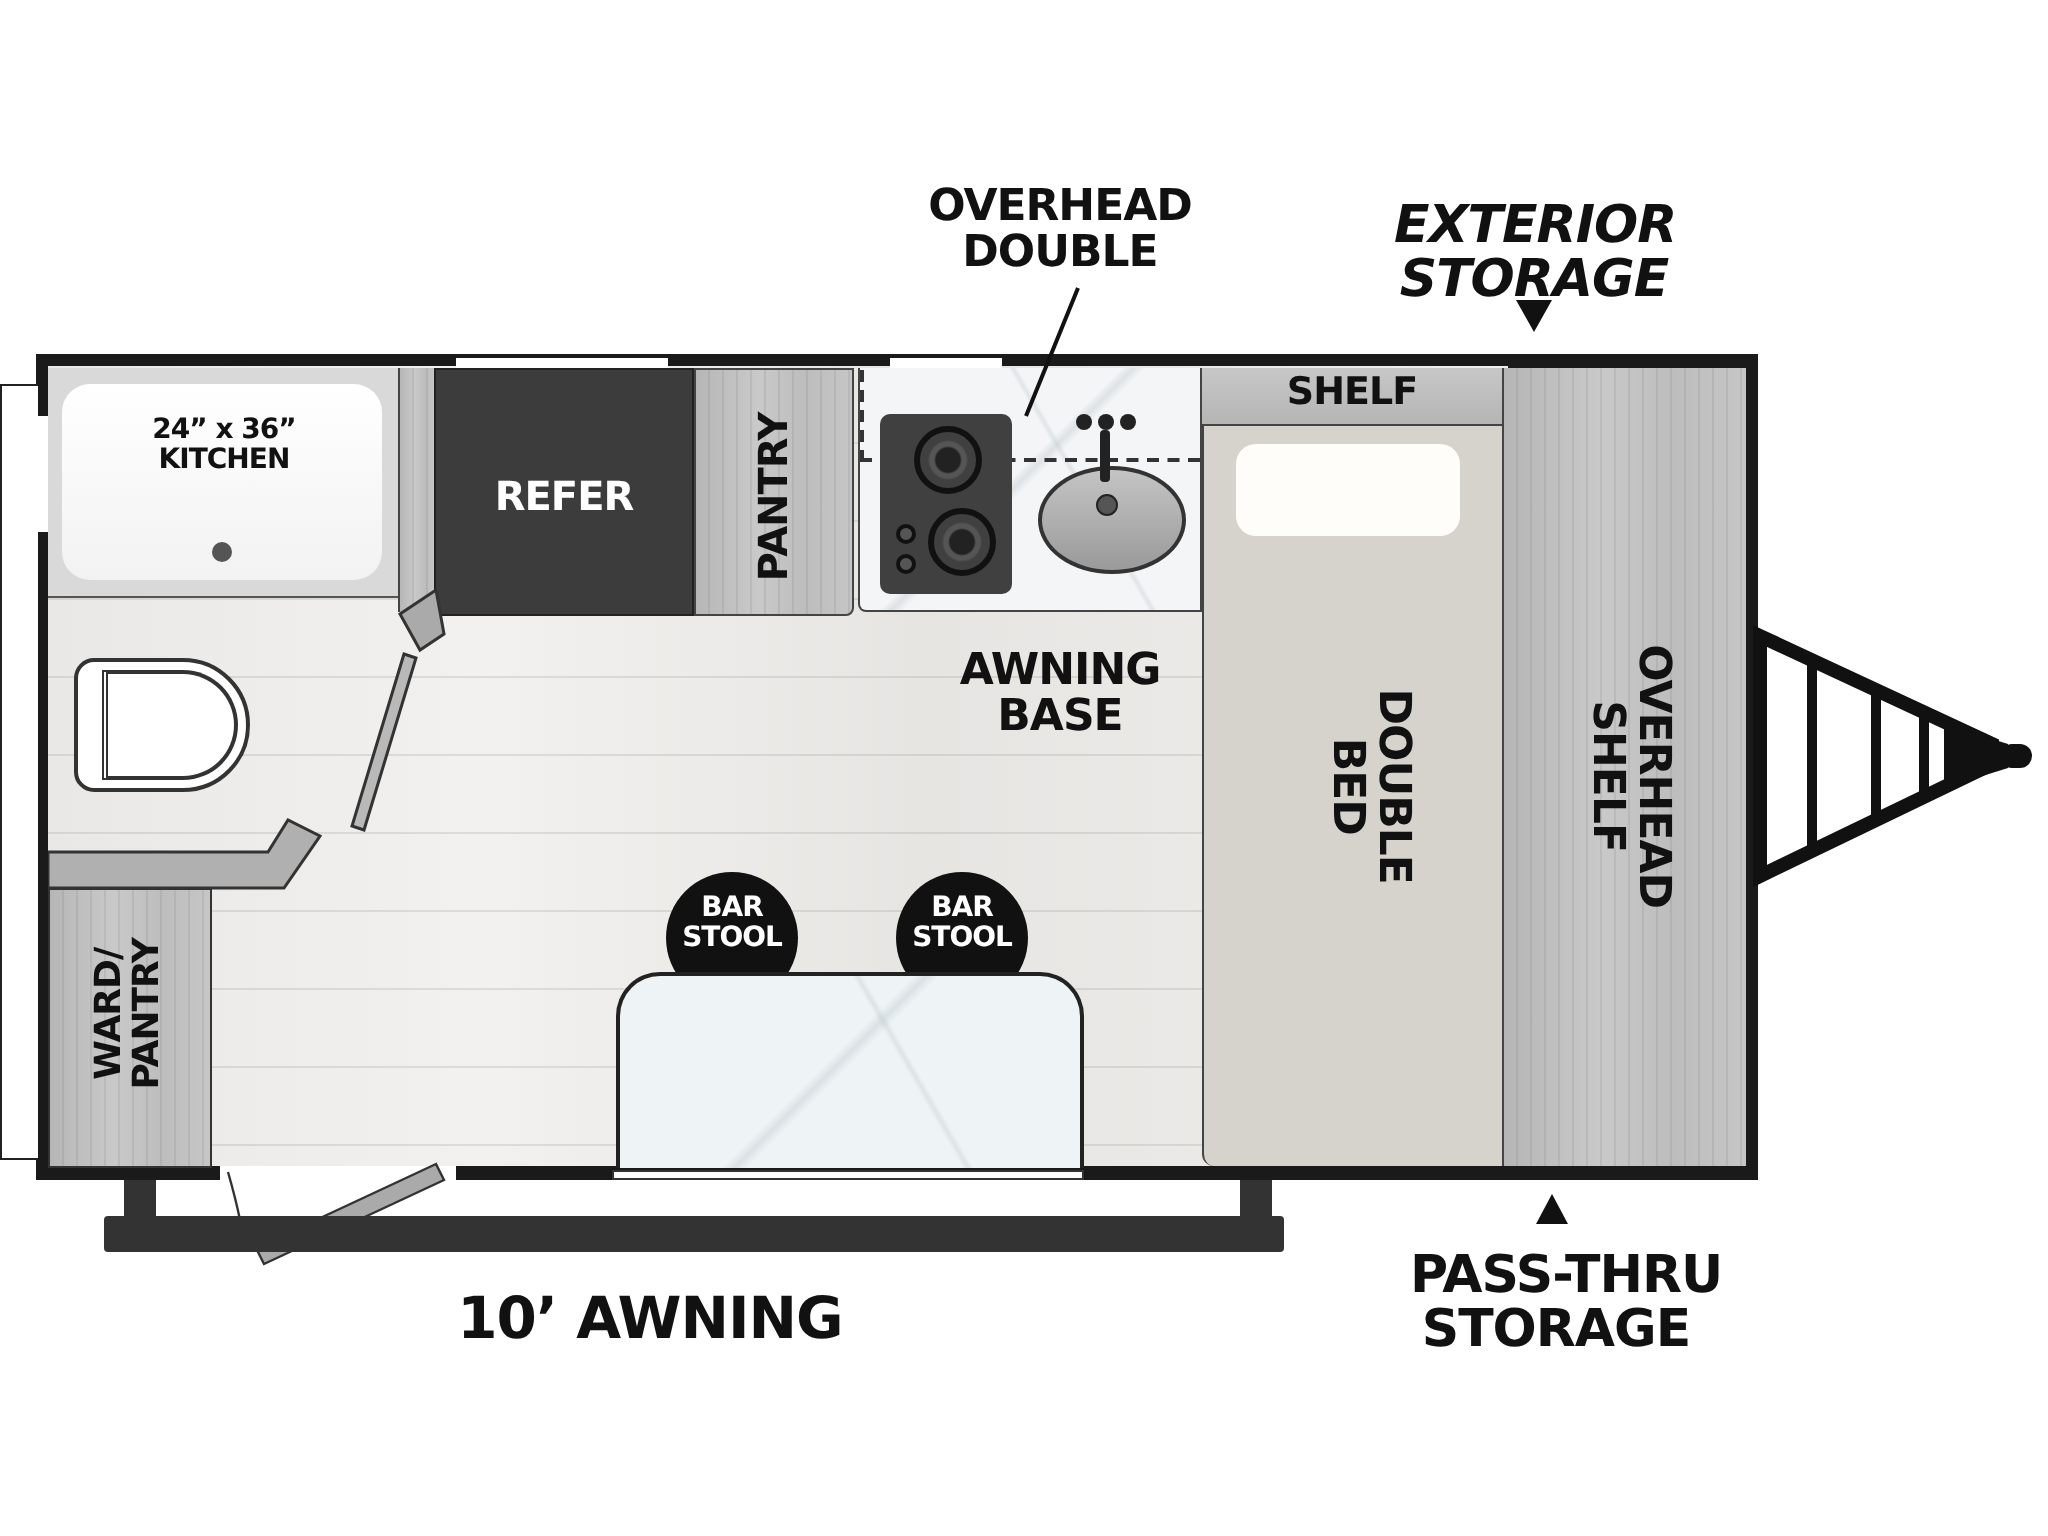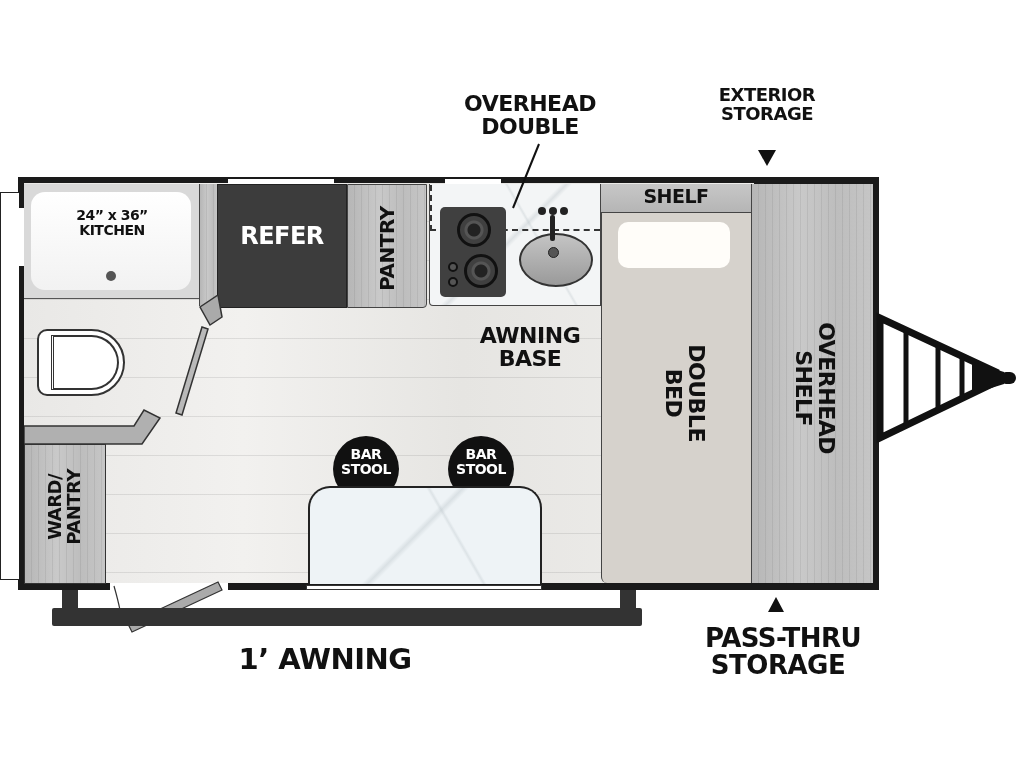--- a/index.html
+++ b/index.html
@@ -45,21 +45,21 @@
   <div class="abs" style="left:82px;top:87px;width:10px;height:10px;border-radius:50%;background:#555;"></div>
 </div>
 <div class="lbl" style="left:52px;top:208px;width:120px;font-size:14px;">
   <span>24” x 36”</span>
   <span>KITCHEN</span>
 </div>
 
 <div class="abs wood-grey" style="left:199px;top:184px;width:18px;height:122px;border-left:1px solid #444;"></div>
 
 <div class="abs" style="left:217px;top:184px;width:130px;height:124px;background:#3c3c3c;border:1px solid #222;box-sizing:border-box;"></div>
-<div class="lbl" style="left:232px;top:224px;width:100px;font-size:24px;color:#fff;">REFER</div>
+<div class="lbl" style="left:232px;top:238px;width:100px;font-size:20px;color:#fff;">REFER</div>
 
 <div class="abs wood-grey" style="left:347px;top:184px;width:80px;height:124px;border:1px solid #444;box-sizing:border-box;border-radius:0 0 4px 0;"></div>
 <div class="lbl" style="left:337px;top:238px;width:100px;font-size:20px;transform:rotate(-90deg);">PANTRY</div>
 
 <div class="abs marble" style="left:429px;top:184px;width:172px;height:122px;border:1px solid #444;box-sizing:border-box;border-top:none;border-radius:0 0 0 4px;"></div>
 
 <div class="abs" style="left:430px;top:185px;width:170px;height:46px;border-bottom:2px dashed #333;border-left:2px dashed #333;box-sizing:border-box;"></div>
 
 <div class="abs" style="left:440px;top:207px;width:66px;height:90px;background:#404040;border-radius:5px;">
   <div class="abs" style="left:17px;top:6px;width:34px;height:34px;border-radius:50%;border:3px solid #111;box-sizing:border-box;background:radial-gradient(circle,#222 0 6px,#555 7px 9px,#404040 10px);"></div>
@@ -149,28 +149,28 @@
 
 <div class="abs" style="left:110px;top:583px;width:118px;height:8px;background:#fff;"></div>
 <svg class="abs" style="left:110px;top:580px;" width="130" height="60">
   <path d="M4,6 Q8,20 10,30" stroke="#333" stroke-width="1.2" fill="none"></path>
   <polygon points="108,2 112,10 22,52 18,44" fill="#aaa" stroke="#333" stroke-width="1.2"></polygon>
 </svg>
 
 <div class="abs" style="left:62px;top:590px;width:16px;height:22px;background:#333;"></div>
 <div class="abs" style="left:620px;top:590px;width:16px;height:22px;background:#333;"></div>
 <div class="abs" style="left:52px;top:608px;width:590px;height:18px;background:#333;border-radius:2px;"></div>
-<div class="lbl" style="left:220px;top:644px;width:210px;font-size:29px;">1’ AWNING</div>
+<div class="lbl" style="left:220px;top:644px;width:210px;font-size:29px;">10’ AWNING</div>
 
 <div class="lbl" style="left:455px;top:92px;width:150px;font-size:22px;">
   <span>OVERHEAD</span>
   <span>DOUBLE</span>
 </div>
 
-<div class="lbl" style="left:697px;top:86px;width:140px;font-size:18px;">
+<div class="lbl" style="left:697px;top:100px;width:140px;font-size:26px;font-style:italic;">
   <span>EXTERIOR</span>
   <span>STORAGE</span>
 </div>
 <div class="abs" style="left:758px;top:150px;width:0;height:0;border-left:9px solid transparent;border-right:9px solid transparent;border-top:16px solid #111;"></div>
 
 <div class="abs" style="left:768px;top:597px;width:0;height:0;border-left:8px solid transparent;border-right:8px solid transparent;border-bottom:15px solid #111;"></div>
 <div class="lbl" style="left:705px;top:625px;width:146px;font-size:26px;">
   <span>PASS-THRU</span>
   <span>STORAGE</span>
 </div>

